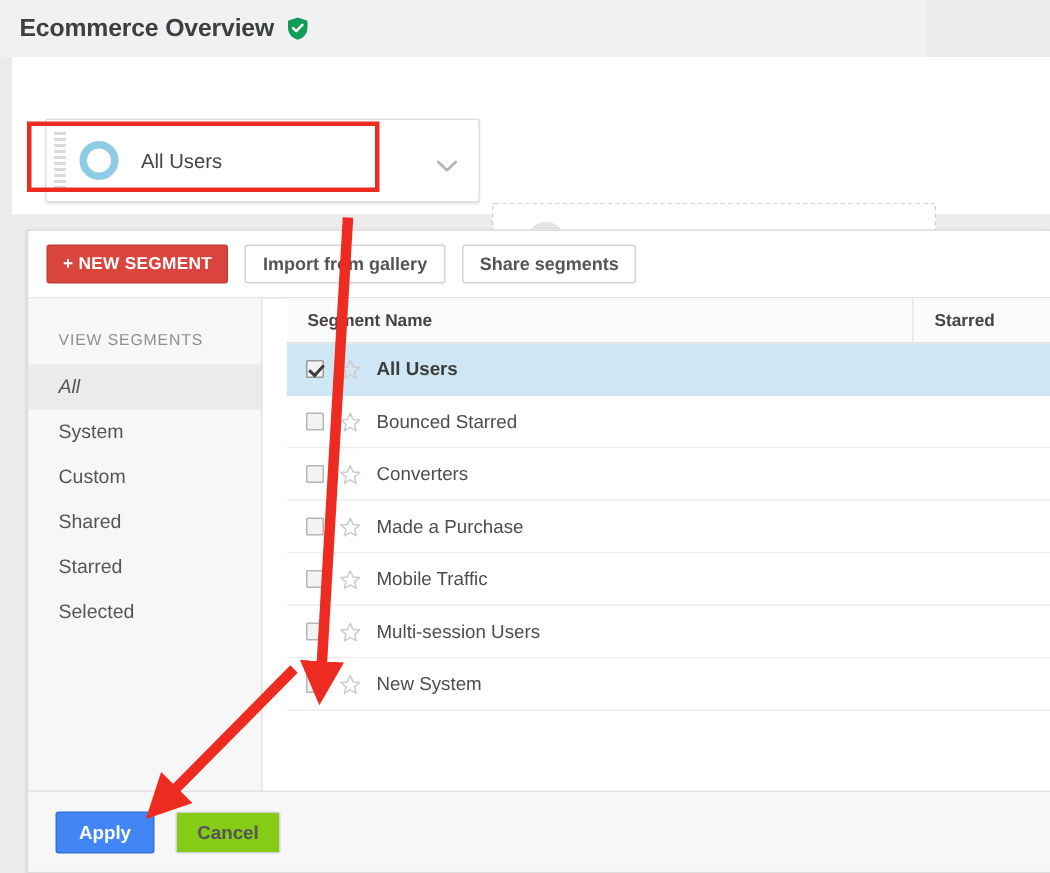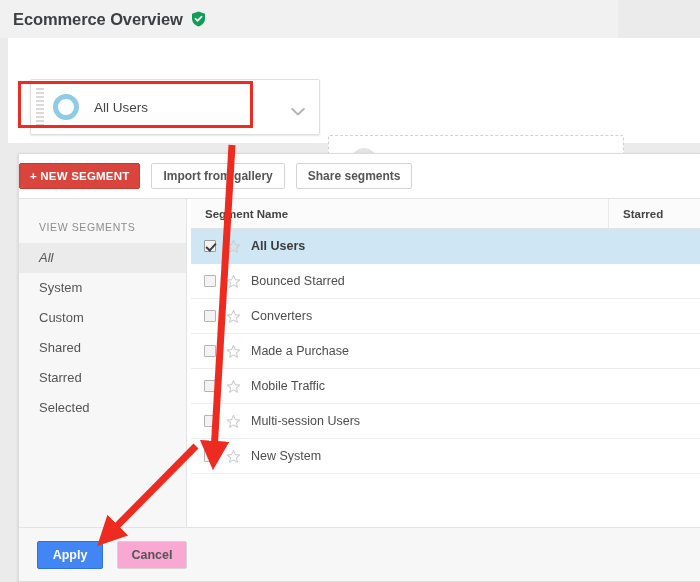--- a/index.html
+++ b/index.html
@@ -144,20 +144,21 @@
     border-right: none;
     box-sizing: border-box;
     box-shadow: 0 1px 3px rgba(0,0,0,0.12);
   }
   .picker-toolbar {
     position: absolute;
     left: 0; top: 0;
     width: 682px; height: 44px;
     display: flex;
     align-items: center;
+    padding-left: 12px;
     box-sizing: border-box;
     background: #ffffff;
   }
   .btn {
     box-sizing: border-box;
     font-family: "Liberation Sans", sans-serif;
     cursor: pointer;
     border-radius: 2px;
     display: inline-flex;
     align-items: center;
@@ -188,21 +189,21 @@
   .picker-body {
     position: absolute;
     left: 0; top: 44px;
     width: 682px;
     height: 331px;
     border-top: 1px solid #e3e3e3;
   }
   .sidebar {
     position: absolute;
     left: 0; top: 0;
-    width: 168px;
+    width: 156px;
     height: 331px;
     background: #f7f7f7;
     border-right: 1px solid #e3e3e3;
     box-sizing: border-box;
   }
   .sidebar-header {
     padding: 22px 0 10px 20px;
     font-size: 10.5px;
     color: #8d8d8d;
     letter-spacing: 0.6px;
@@ -323,21 +324,21 @@
     background: #4285f4;
     border: 1px solid #3072d8;
     color: #ffffff;
     font-size: 12.5px;
     font-weight: bold;
   }
   .btn-cancel {
     height: 28px;
     width: 70px;
     margin-left: 14px;
-    background: #f9a8d4;
+    background: #84cc16;
     border: 1px solid #d4d4d4;
     color: #555555;
     font-size: 12.5px;
     font-weight: bold;
   }
 
   
   .arrow-layer {
     position: absolute;
     left: 0; top: 0;

